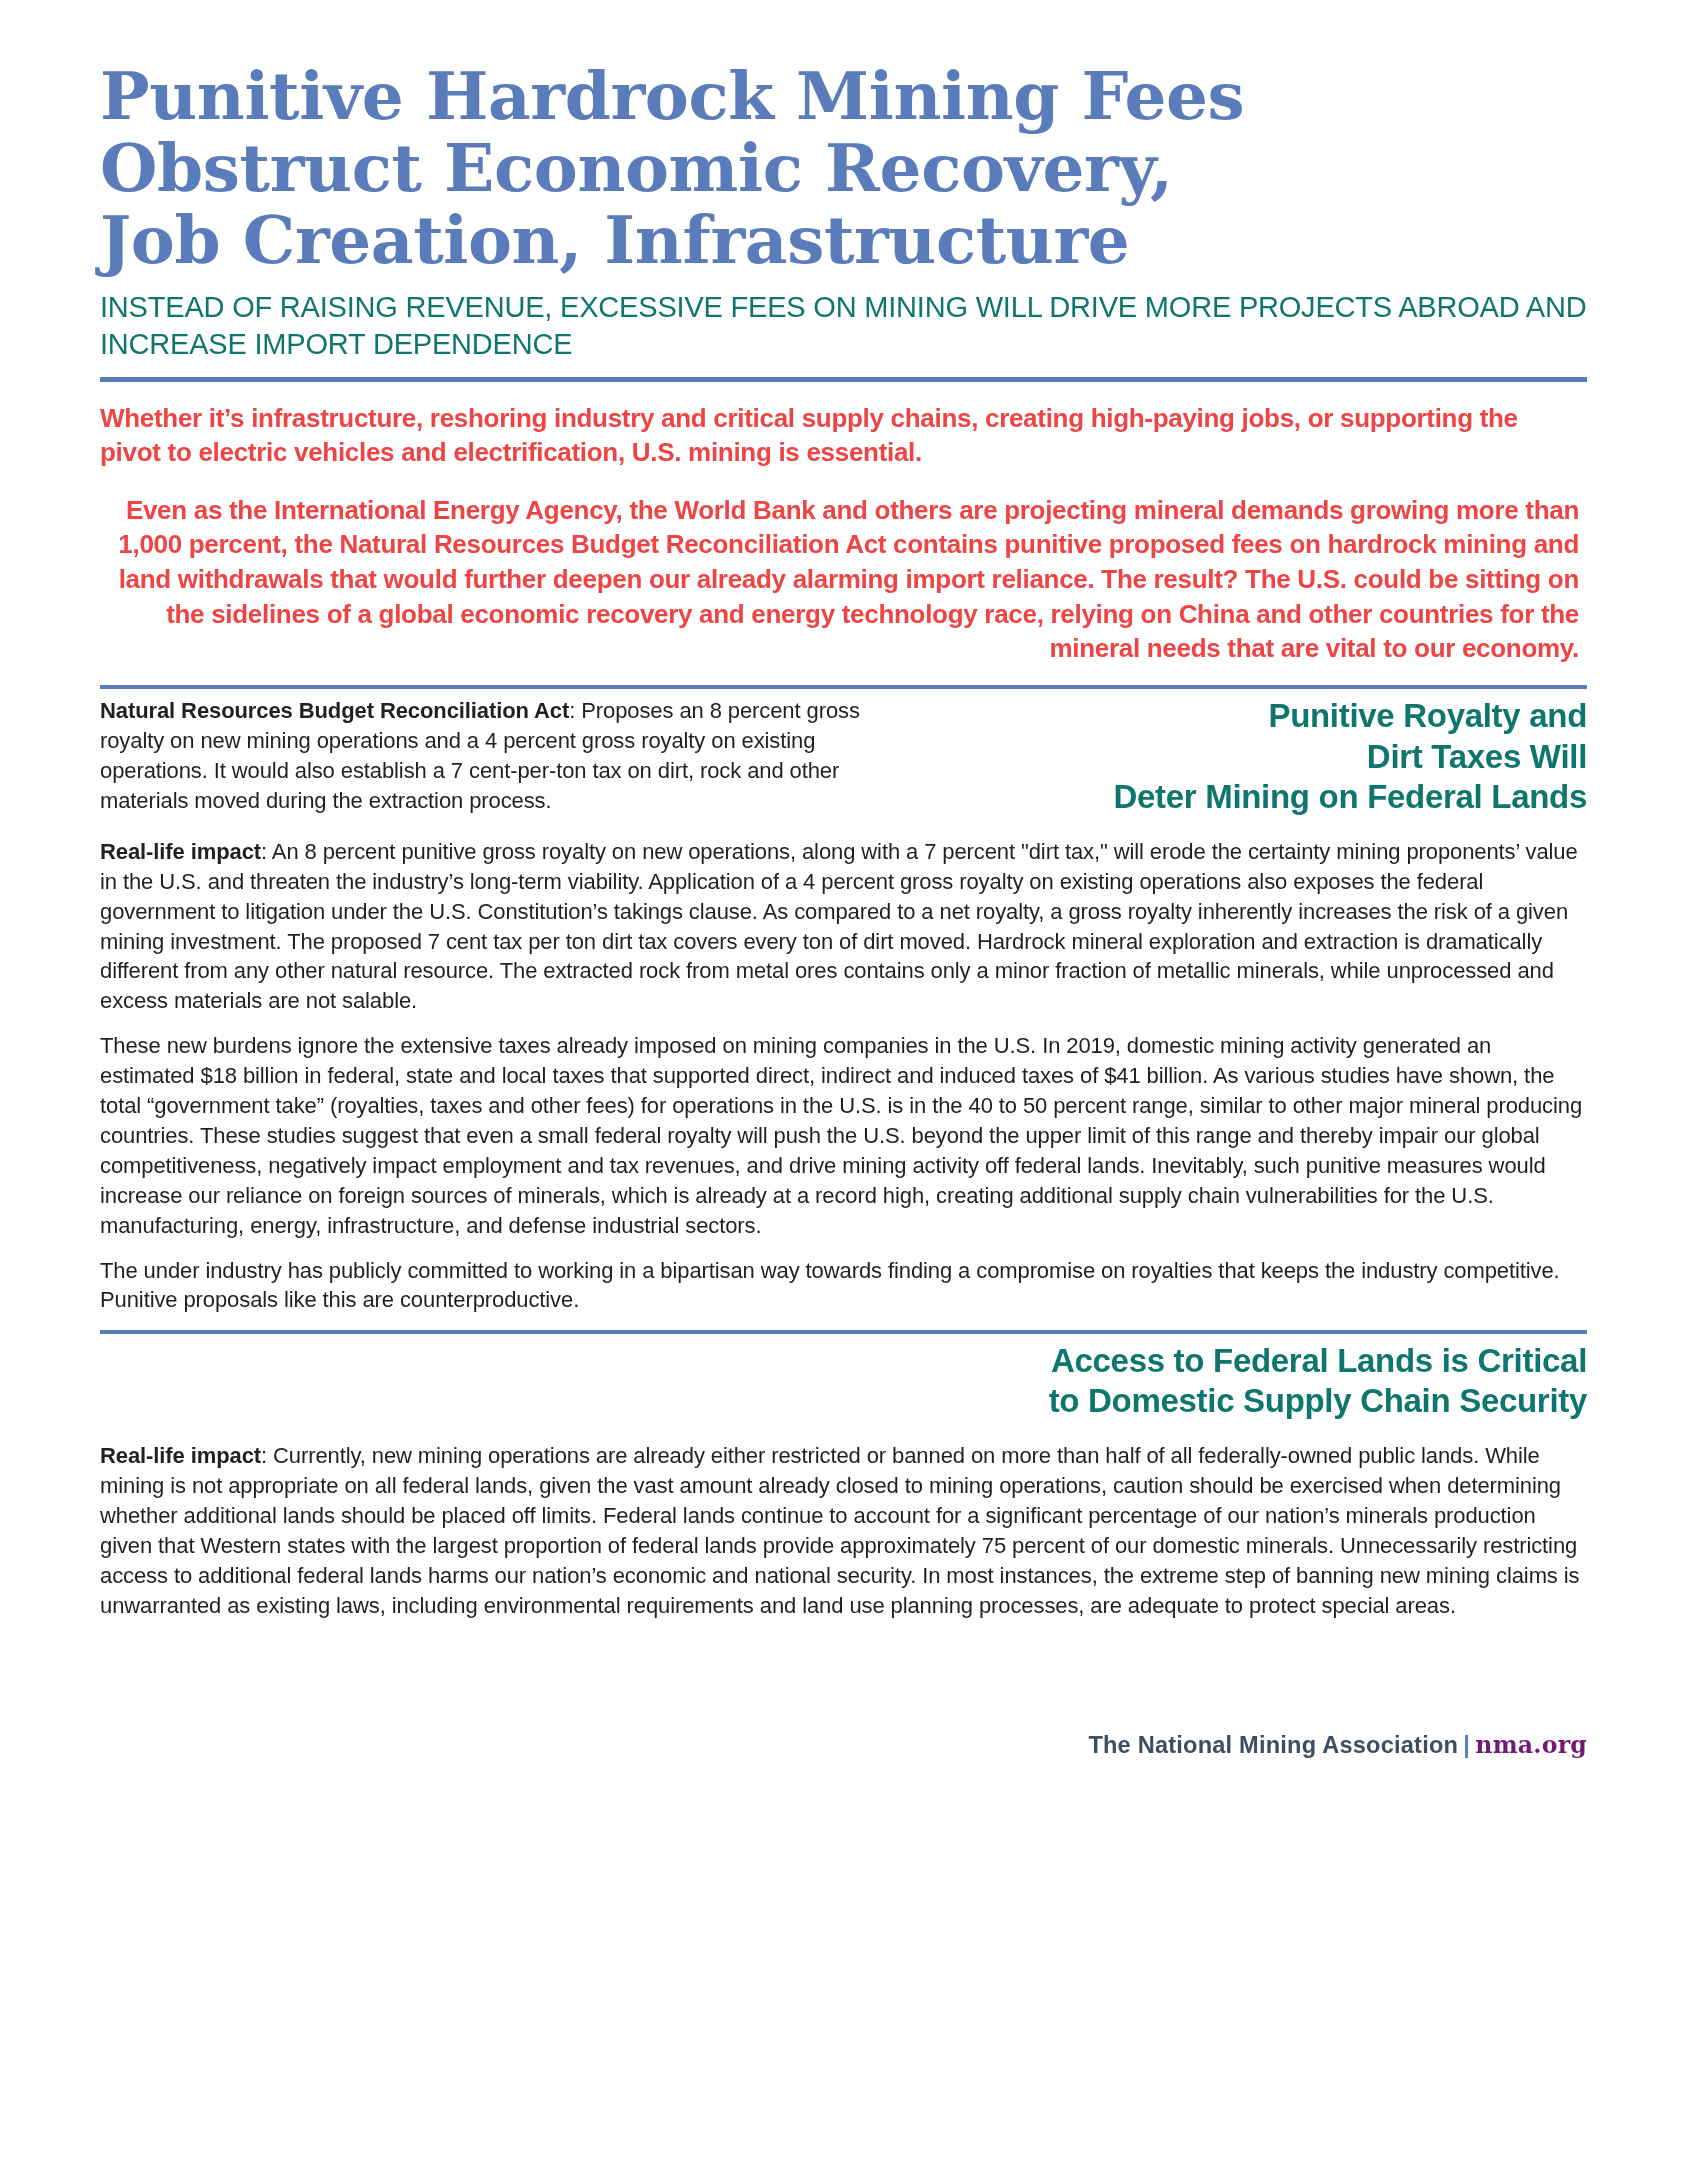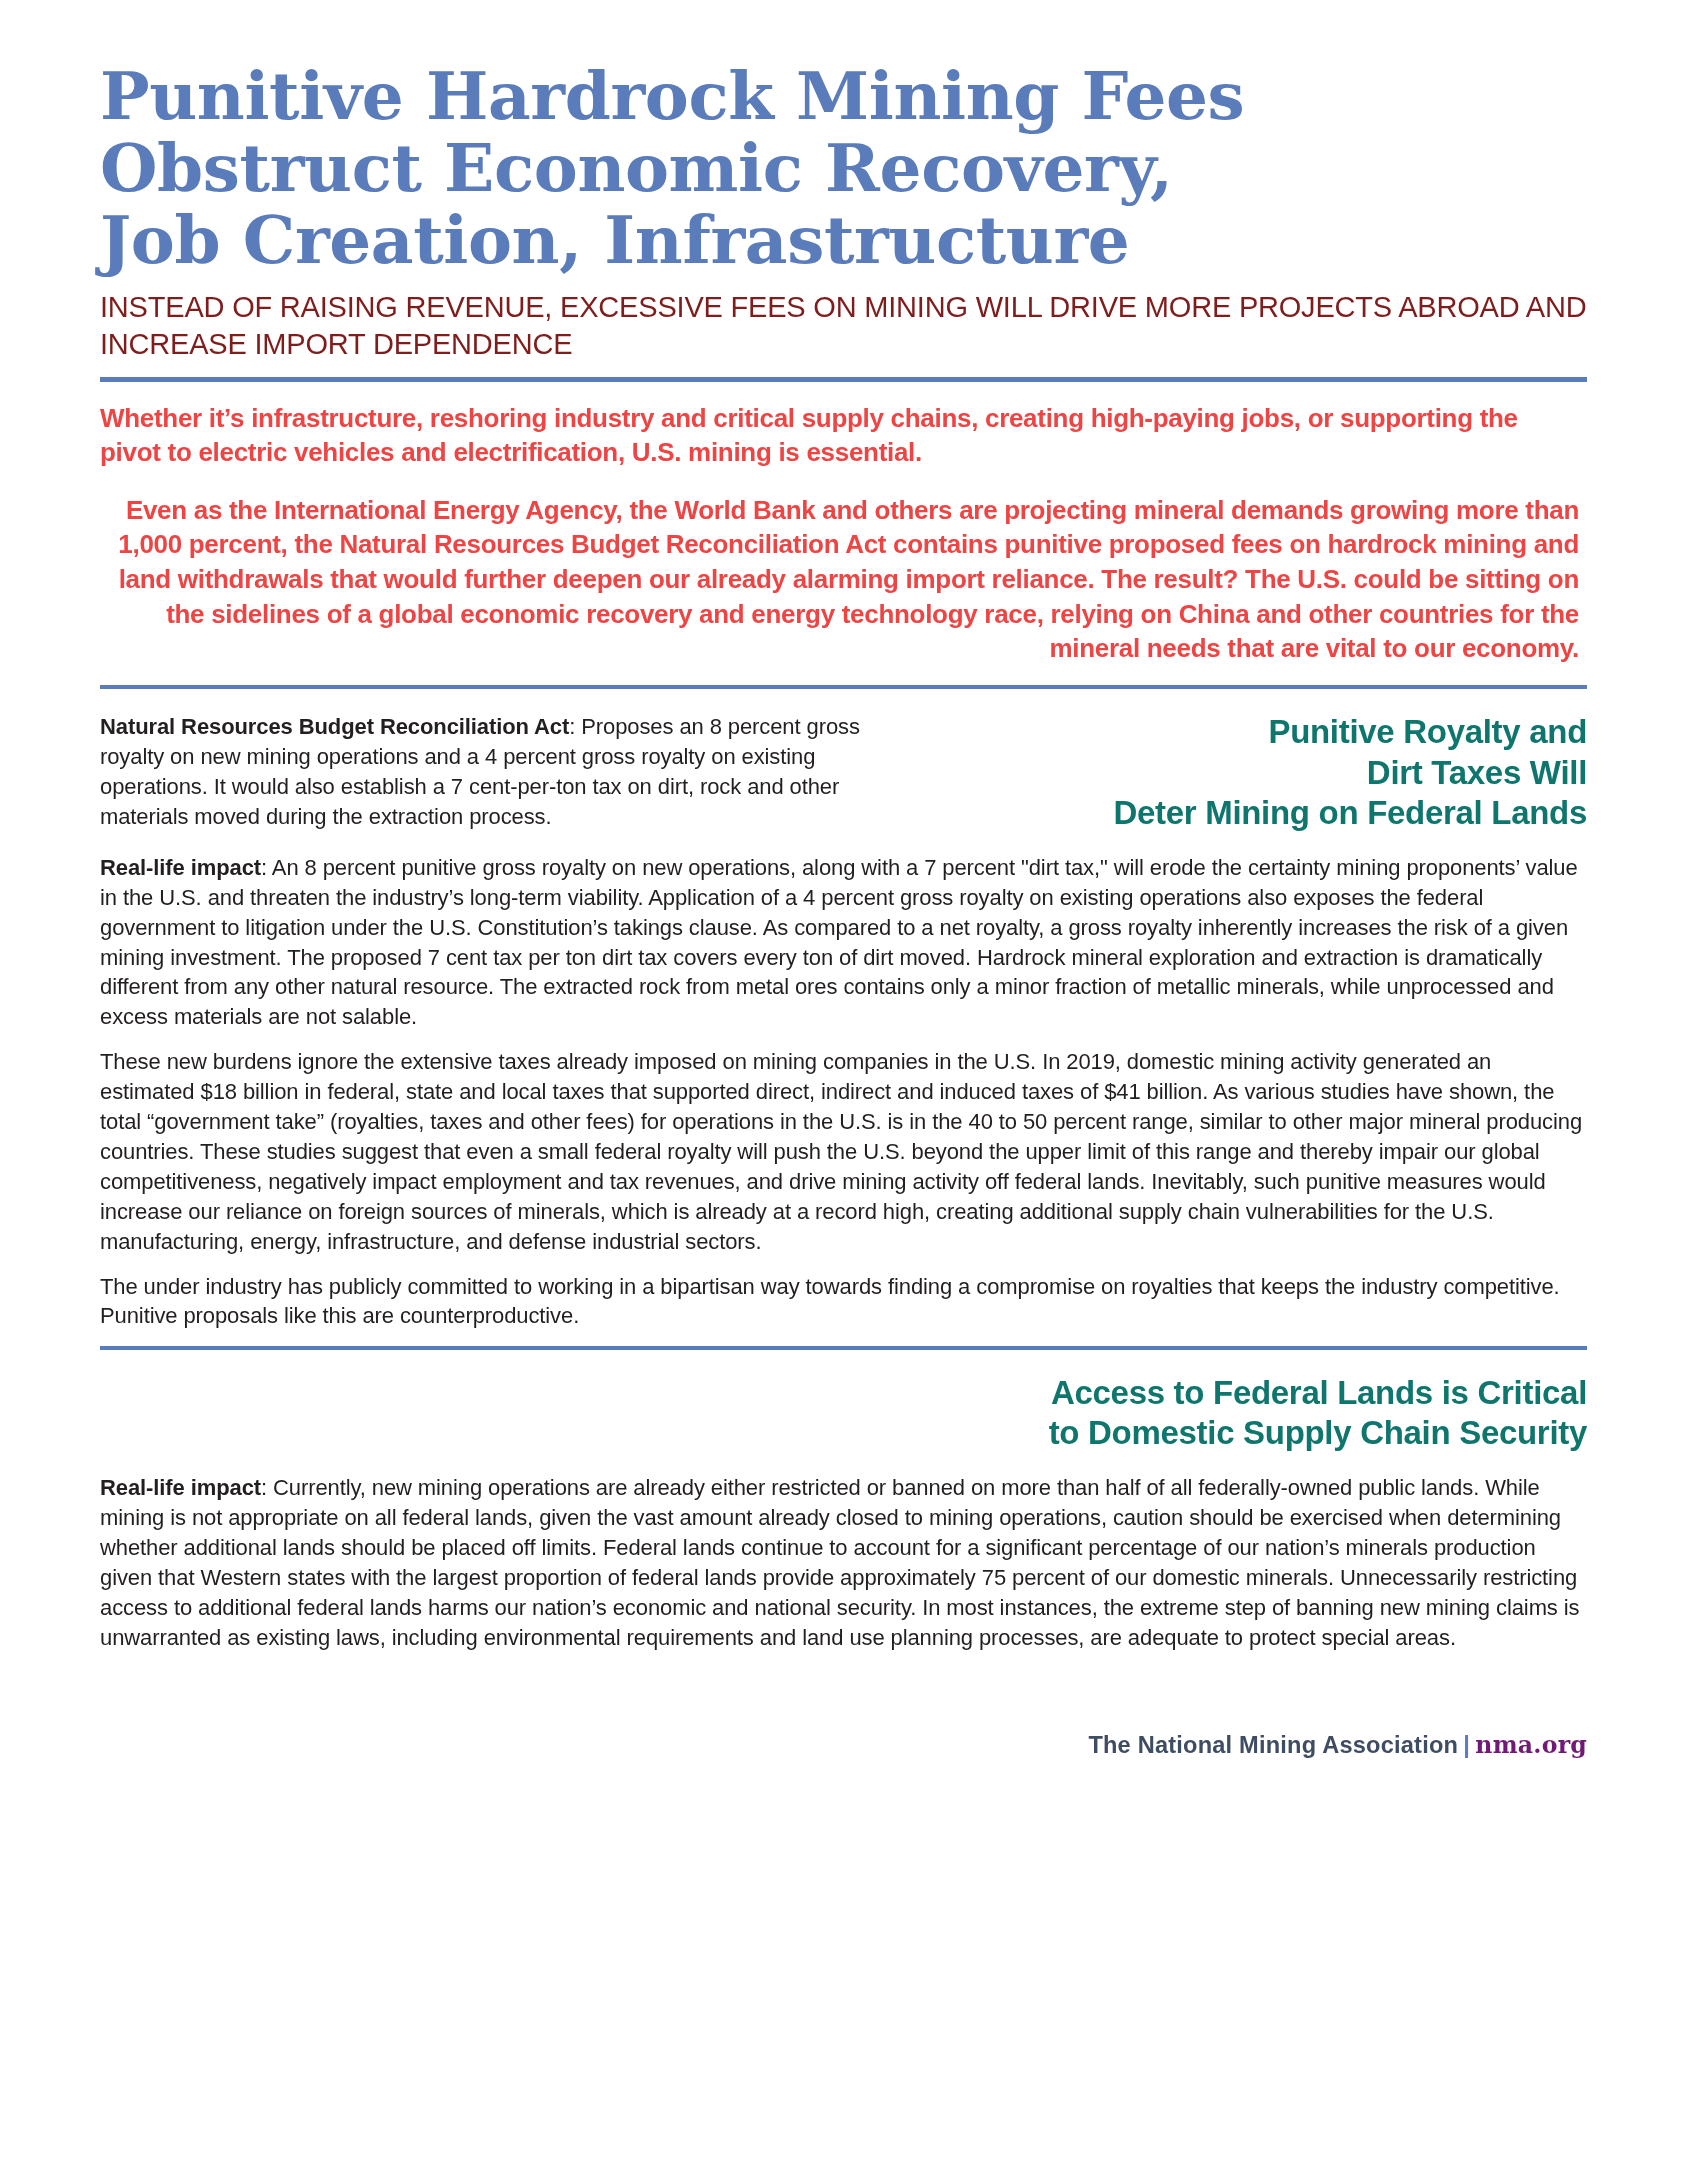--- a/index.html
+++ b/index.html
@@ -32,21 +32,21 @@
     line-height: 1.09;
     letter-spacing: -0.4px;
     margin: 0 0 10.5px 0;
   }
   .title .line { display: block; }
 
   .subtitle {
     font-family: "Liberation Sans", sans-serif;
     font-size: 29px;
     line-height: 1.28;
-    color: #7f1d1d;
+    color: #0f766e;
     letter-spacing: -0.2px;
     margin: 12.2px 0 0 0;
     font-weight: 400;
   }
 
   .rule {
     height: 4.4px;
     background: #5b7cba;
     margin: 14px 0 0 0;
     width: 100%;
@@ -66,21 +66,21 @@
   .lead.second { margin-top: 23px; text-align: right; }
 
   
   .section { margin-top: 0; }
 
   .section-head {
     display: flex;
     flex-direction: row;
     align-items: flex-start;
     justify-content: space-between;
-    margin-top: 23px;
+    margin-top: 7px;
   }
   .section-head .left {
     width: 55%;
     padding-right: 26px;
     box-sizing: border-box;
   }
   .section-head .right {
     flex: 1;
     text-align: right;
   }

